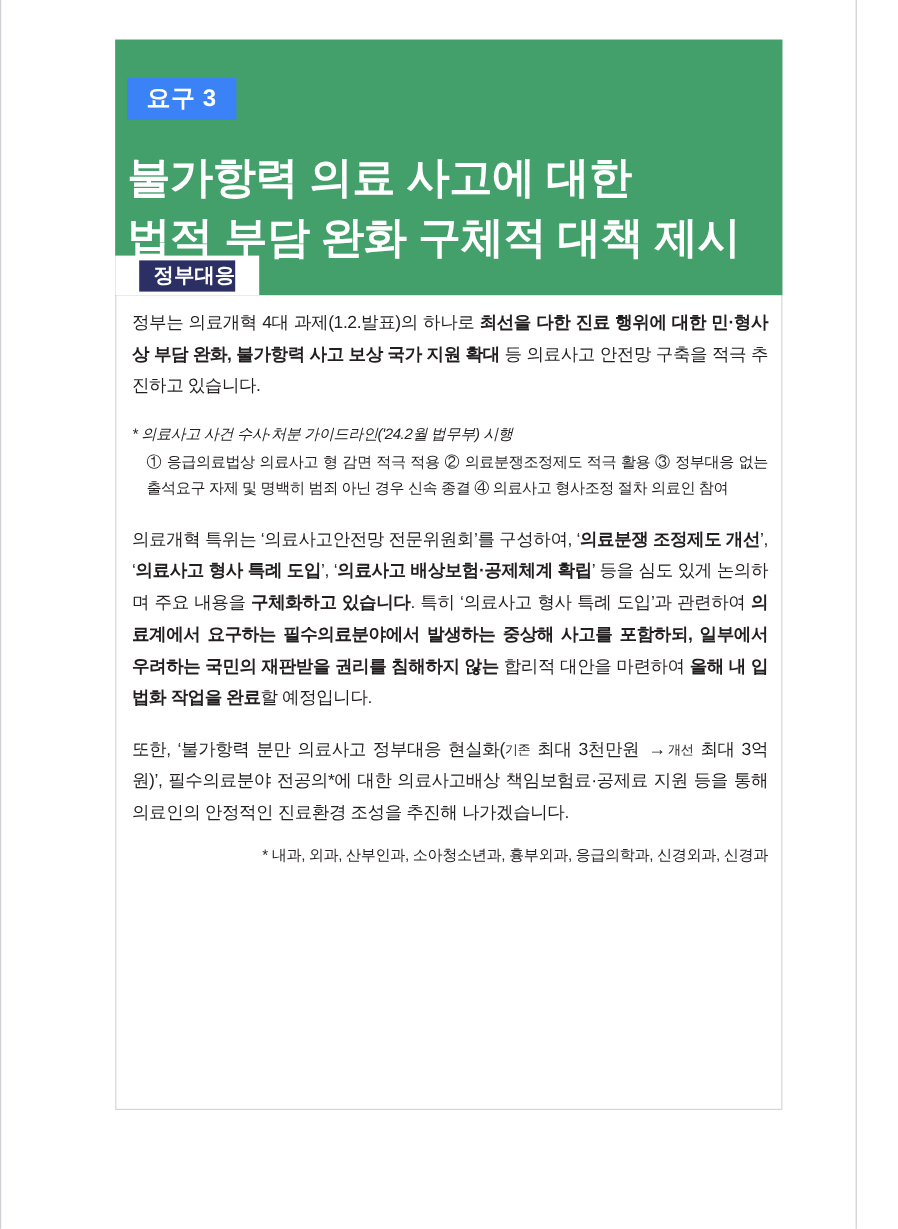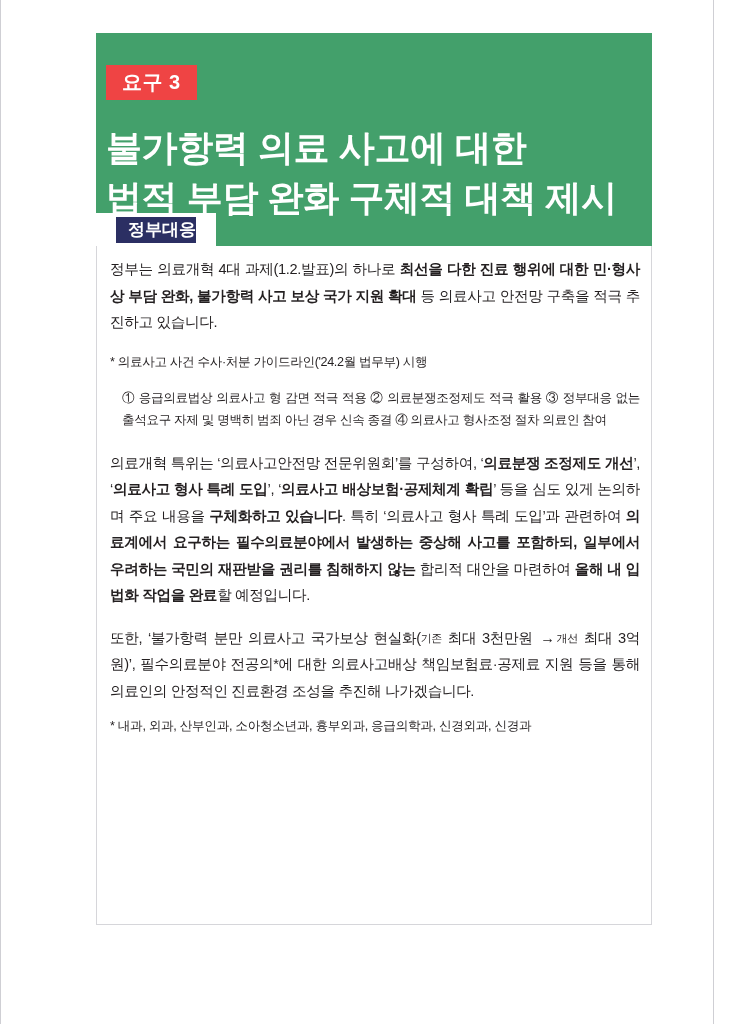--- a/index.html
+++ b/index.html
@@ -43,21 +43,21 @@
     top: 33px;
     width: 556px;
     height: 213px;
     background: #43a06b;
   }
 
   .req-badge {
     position: absolute;
     left: 10px;
     top: 32px;
-    background: #ef4444;
+    background: #3b82f6;
     color: #ffffff;
     font-size: 20px;
     font-weight: bold;
     letter-spacing: 0.5px;
     padding: 7px 16px 8px 16px;
     line-height: 1;
   }
 
   .header-title {
     position: absolute;
@@ -114,31 +114,32 @@
 
   b, .b { font-weight: bold; }
 
   .note {
     font-size: 12.6px;
     line-height: 1.72;
     letter-spacing: -0.35px;
     color: #231f20;
     text-align: justify;
   }
-  .note-main { margin-bottom: 15px; }
+  .note-main { margin-bottom: 2px; font-style: italic; }
   .note-sub {
     padding-left: 12px;
     text-indent: 0;
     margin-bottom: 18px;
   }
   .footnote {
     font-size: 12.6px;
     letter-spacing: -0.3px;
     color: #231f20;
     margin-top: 6px;
+    text-align: right;
   }
   .small-in {
     font-size: 11px;
     vertical-align: 1px;
   }
   .arrow { padding: 0 2px; }
 </style>
 </head>
 <body>
 
@@ -158,17 +159,17 @@
 
 <div class="content">
 
   <p class="para"><span>정부는 의료개혁 4대 과제(1.2.발표)의 하나로 </span><b>최선을 다한 진료 행위에 대한 민·형사상 부담 완화, 불가항력 사고 보상 국가 지원 확대</b><span> 등 의료사고 안전망 구축을 적극 추진하고 있습니다.</span></p>
 
   <div class="note note-main">* 의료사고 사건 수사·처분 가이드라인('24.2월 법무부) 시행</div>
   <div class="note note-sub">① 응급의료법상 의료사고 형 감면 적극 적용 ② 의료분쟁조정제도 적극 활용 ③ 정부대응 없는 출석요구 자제 및 명백히 범죄 아닌 경우 신속 종결 ④ 의료사고 형사조정 절차 의료인 참여</div>
 
   <p class="para"><span>의료개혁 특위는 ‘의료사고안전망 전문위원회’를 구성하여, ‘</span><b>의료분쟁 조정제도 개선</b><span>’, ‘</span><b>의료사고 형사 특례 도입</b><span>’, ‘</span><b>의료사고 배상보험·공제체계 확립</b><span>’ 등을 심도 있게 논의하며 주요 내용을 </span><b>구체화하고 있습니다</b><span>. 특히 ‘의료사고 형사 특례 도입’과 관련하여 </span><b>의료계에서 요구하는 필수의료분야에서 발생하는 중상해 사고를 포함하되, 일부에서 우려하는 국민의 재판받을 권리를 침해하지 않는</b><span> 합리적 대안을 마련하여 </span><b>올해 내 입법화 작업을 완료</b><span>할 예정입니다.</span></p>
 
-  <p class="para-tight"><span>또한, ‘불가항력 분만 의료사고 국가보상 현실화(</span><span class="small-in">기존</span><span> 최대 3천만원 </span><span class="arrow">→</span><span class="small-in">개선</span><span> 최대 3억원)’, 필수의료분야 전공의*에 대한 의료사고배상 책임보험료·공제료 지원 등을 통해 의료인의 안정적인 진료환경 조성을 추진해 나가겠습니다.</span></p>
+  <p class="para-tight"><span>또한, ‘불가항력 분만 의료사고 정부대응 현실화(</span><span class="small-in">기존</span><span> 최대 3천만원 </span><span class="arrow">→</span><span class="small-in">개선</span><span> 최대 3억원)’, 필수의료분야 전공의*에 대한 의료사고배상 책임보험료·공제료 지원 등을 통해 의료인의 안정적인 진료환경 조성을 추진해 나가겠습니다.</span></p>
 
   <div class="footnote">* 내과, 외과, 산부인과, 소아청소년과, 흉부외과, 응급의학과, 신경외과, 신경과</div>
 
 </div>
 
 </body></html>

